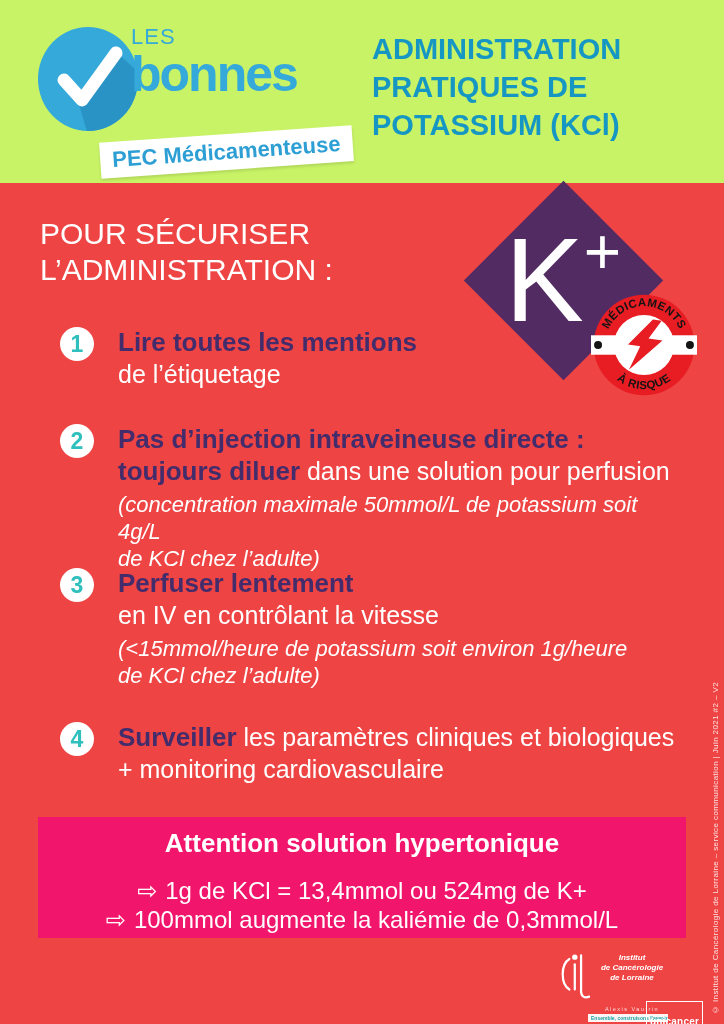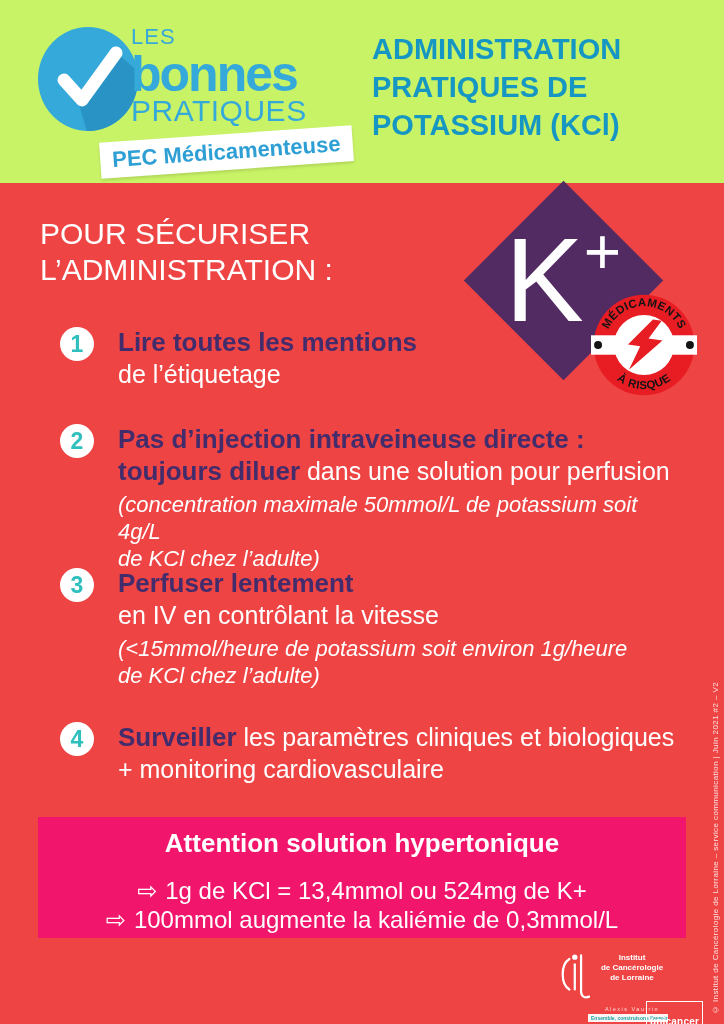--- a/index.html
+++ b/index.html
@@ -81,21 +81,21 @@
     background:#f1156b; color:#ffffff; text-align:center;
   }
   .alert-title { font-weight:bold; font-size:26px; margin-top:11px; }
   .alert-lines { margin-top:17px; font-size:24px; line-height:29px; }
   .alert-arrow { display:inline-block; margin-right:8px; }
 
   
   .icl-logo { position:absolute; left:556px; top:950px; width:120px; color:#ffffff; }
   .icl-top { display:flex; gap:6px; align-items:flex-start; }
   .icl-mark { flex:none; }
-  .icl-name { font-size:8px; font-weight:bold; line-height:10px; text-align:center; width:72px; padding-top:3px; }
+  .icl-name { font-size:8px; font-weight:bold; line-height:10px; text-align:center; width:72px; padding-top:3px;font-style:italic; }
   .icl-sub { font-size:5.5px; letter-spacing:1.5px; color:rgba(255,255,255,0.8); text-align:center; width:72px; margin-left:40px; margin-top:4px; }
   .icl-tagline {
     font-size:5px; font-weight:bold; color:#17a3a1;
     background:rgba(255,255,255,0.95); padding:1px 3px; text-align:center;
     width:80px; margin-top:2px; margin-left:32px; white-space:nowrap;
   }
   .unicancer {
     position:absolute; left:646px; top:984px;
     border:1.5px solid #ffffff; color:#ffffff;
     font-size:10px; font-weight:bold; padding:14px 3px; letter-spacing:0.2px;
@@ -117,21 +117,20 @@
   <div class="header">
     <div class="logo-circle">
       <svg viewBox="0 0 100 104">
         <path d="M40 74 L80 27 L104 48 L104 108 L50 108 Z" fill="#2a93c6"></path>
         <path d="M26 53 L44 73 L78 26" fill="none" stroke="#ffffff" stroke-width="13" stroke-linecap="round" stroke-linejoin="round"></path>
       </svg>
     </div>
     <div class="logo-text">
       <span class="logo-les">LES</span>
       <span class="logo-bonnes">bonnes</span>
-      <span class="logo-pratiques">PRATIQUES</span>
     </div>
     <div class="pec-banner">PEC Médicamenteuse</div>
     <div class="header-title">
       <div>ADMINISTRATION</div>
       <div>PRATIQUES DE</div>
       <div>POTASSIUM (KCl)</div>
     </div>
   </div>
 
   <div class="diamond"></div>

